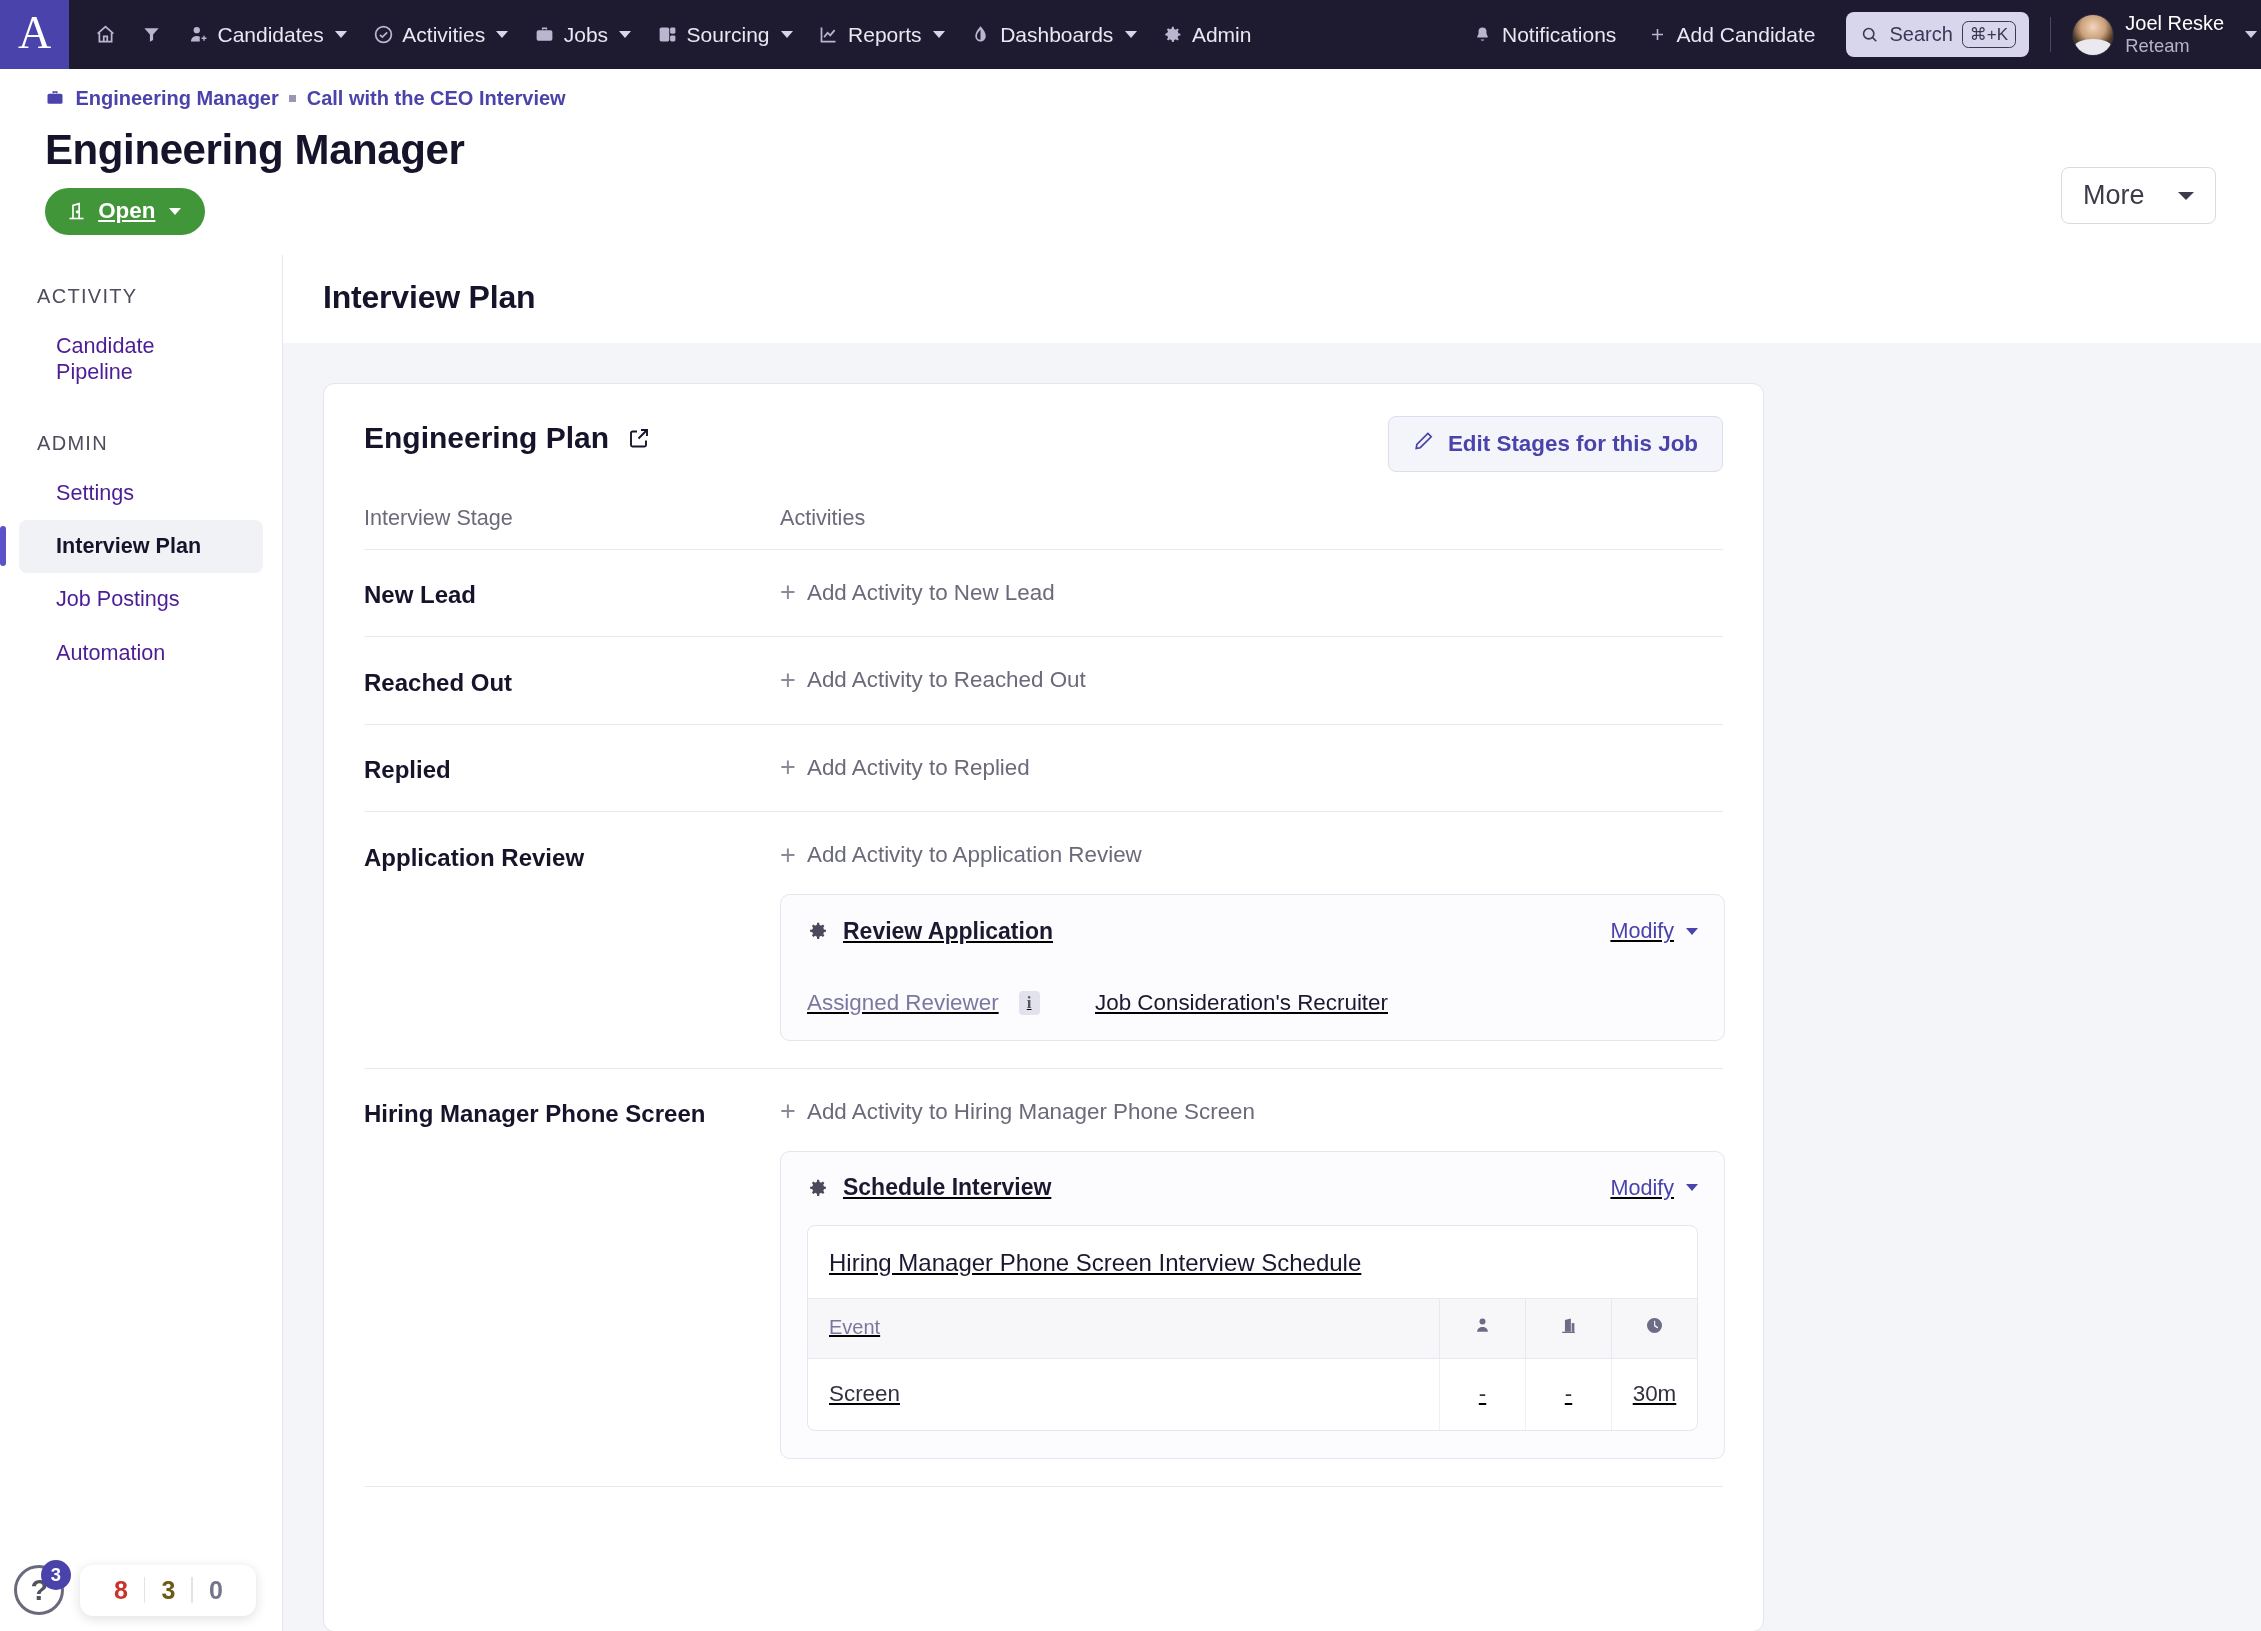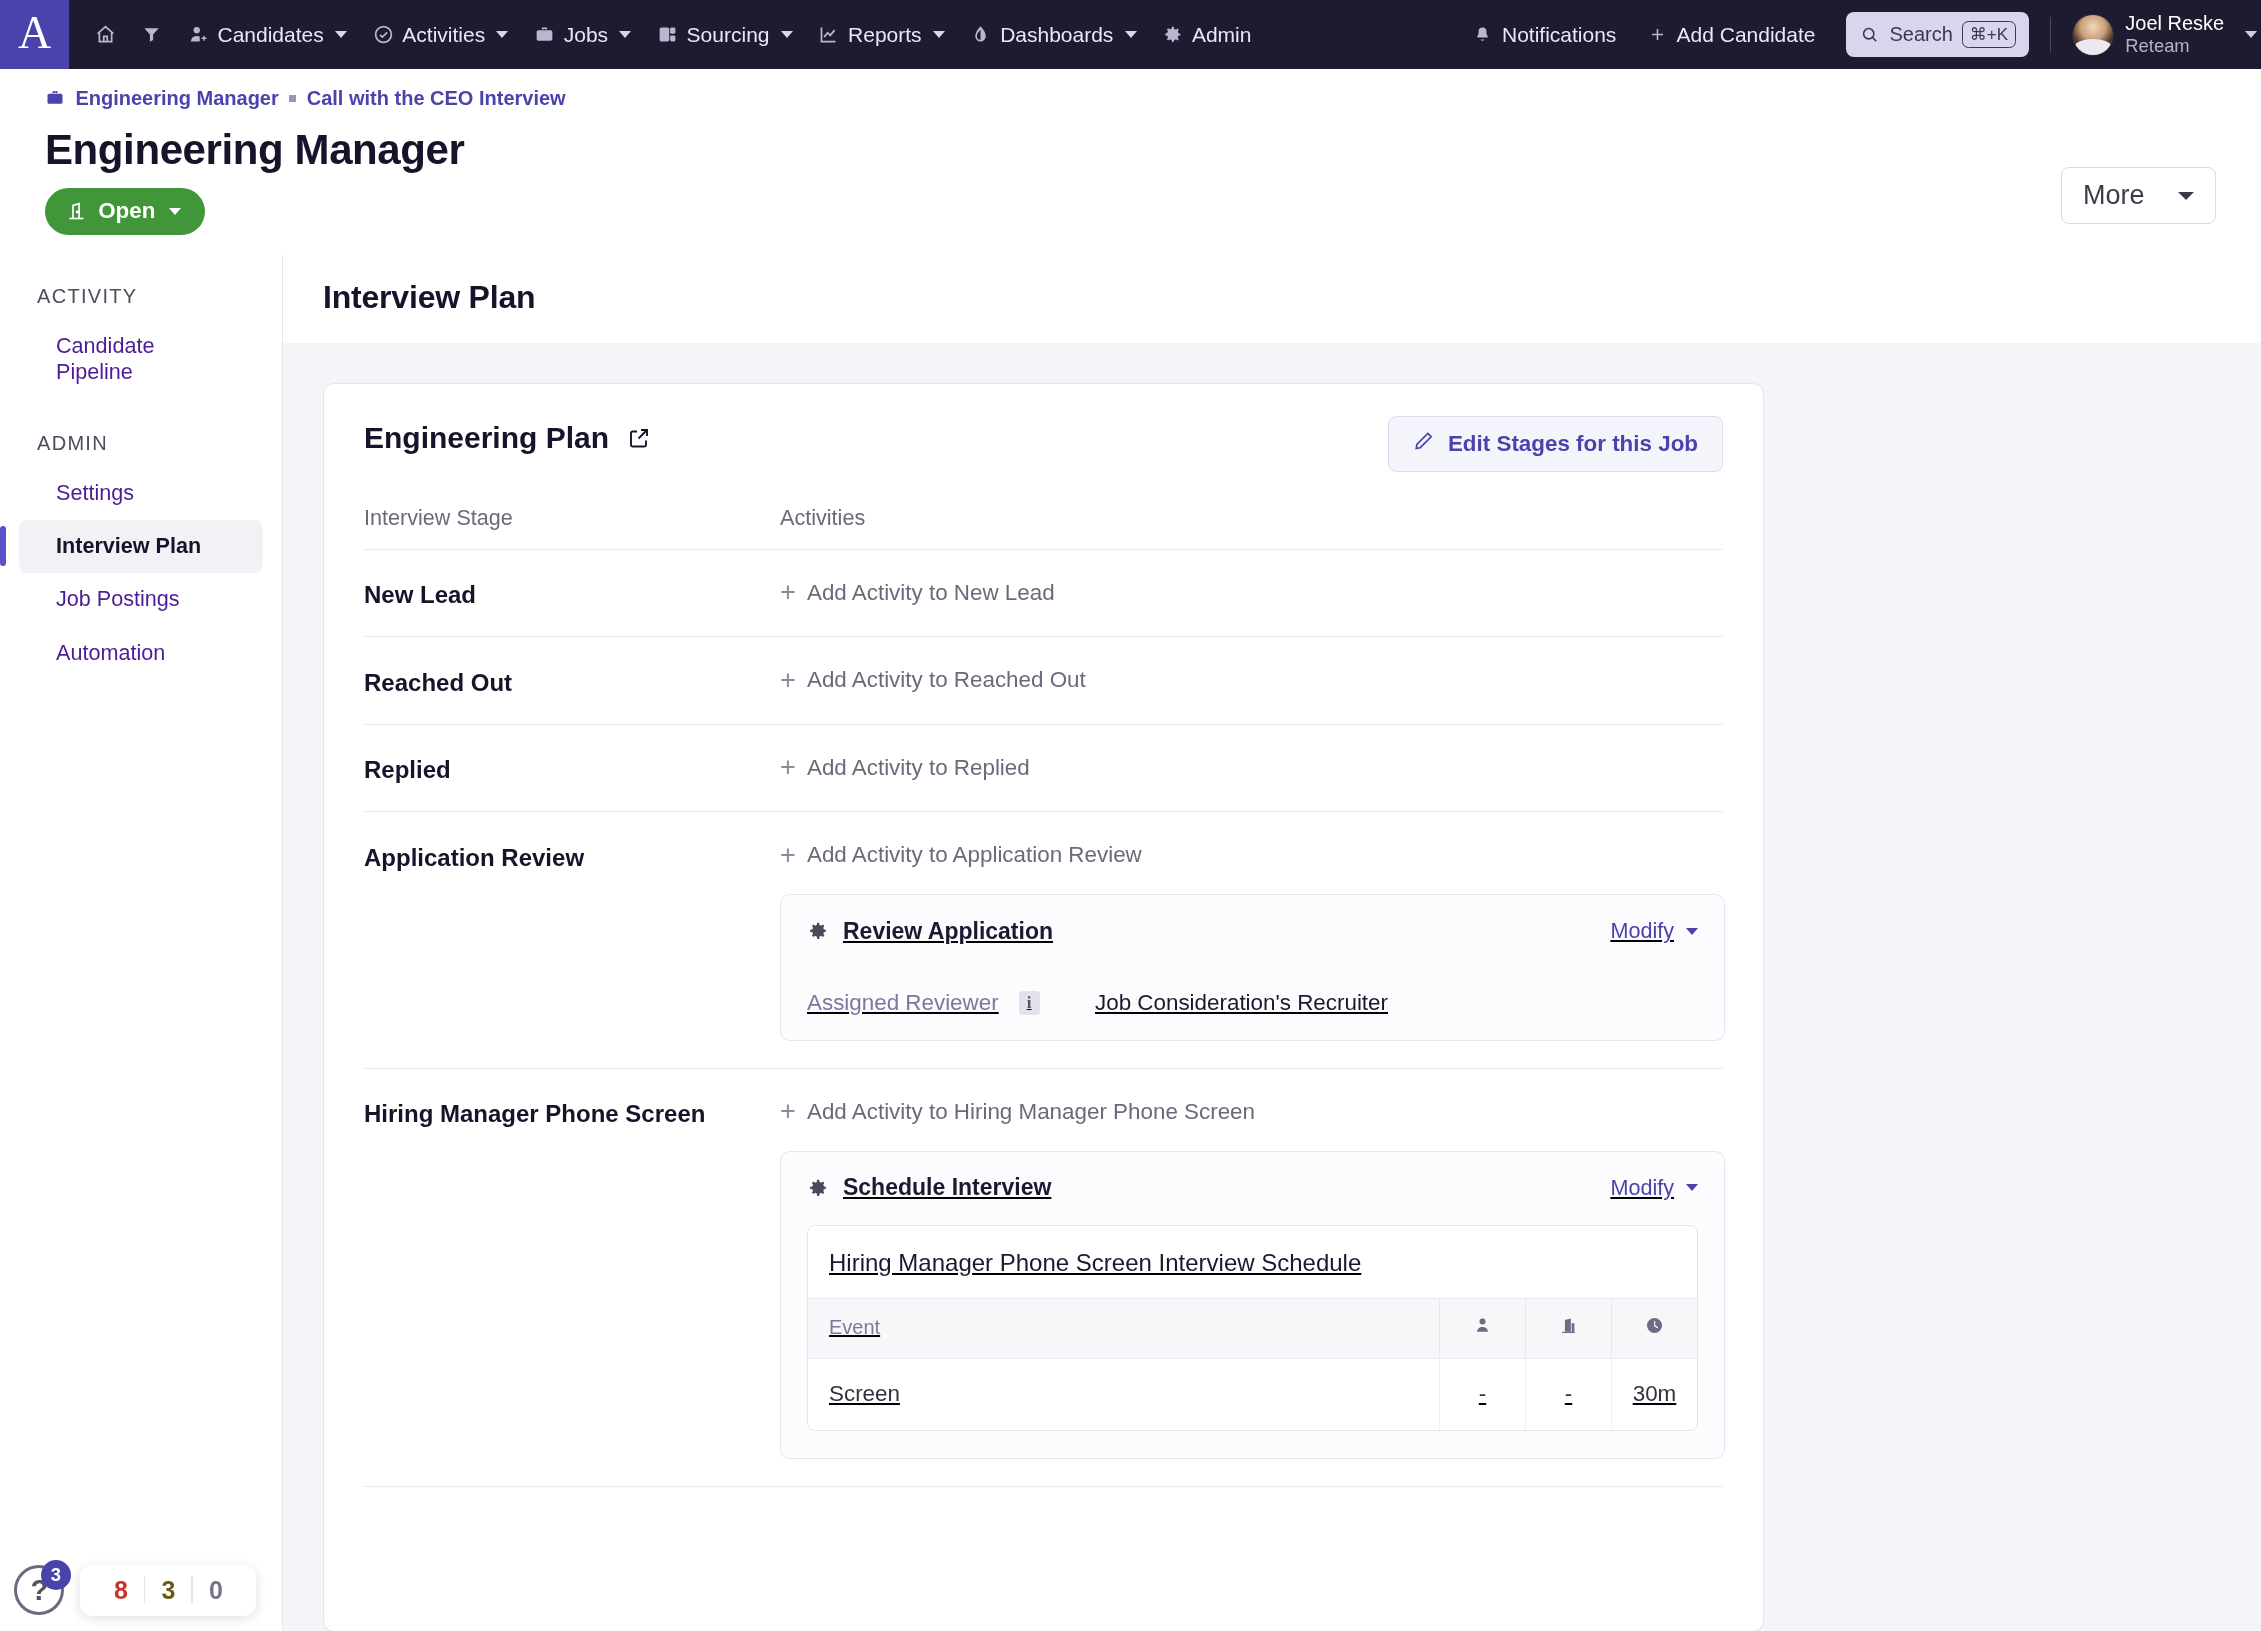--- a/index.html
+++ b/index.html
@@ -70,21 +70,21 @@
   
   .pagehead { background: #fff; padding: 17.6px 45px 0 45px; position: relative; height: 186px; }
   .breadcrumb { display: flex; align-items: center; gap: 10.4px; font-size: 20px; }
   .bc-link { color: #4a43ab; font-weight: 700; cursor: pointer; }
   .bc-icon { color: #4a43ab; display: inline-flex; }
   .bc-dot { width: 7.2px; height: 7.2px; background: #9a97b5; display: inline-block; }
   .page-title { font-size: 42px; font-weight: 700; color: #16142a; margin-top: 16px; letter-spacing: -0.4px; }
   .open-btn {
     margin-top: 14.4px; display: inline-flex; align-items: center; gap: 11.2px;
     background: #419639; color: #fff; border-radius: 29px;
-    padding: 10.4px 24px 10.4px 21px; font-size: 22.4px; font-weight: 700; cursor: pointer;
+    padding: 10.4px 24px 10.4px 21px; font-size: 22.4px; font-weight: 700; cursor: pointer; text-decoration: underline;
   }
   .open-btn .caret { border-top-color: #fff; }
   .more-btn {
     position: absolute; right: 45px; top: 98px;
     display: inline-flex; align-items: center; gap: 31px;
     border: 1.6px solid #d9dae2; border-radius: 8px; background: #fff;
     padding: 12px 21px; font-size: 27px; color: #3c3c49; cursor: pointer;
   }
   .more-btn .caret { border-top-color: #3c3c49; border-left-width: 8px; border-right-width: 8px; border-top-width: 8.8px; }
 

